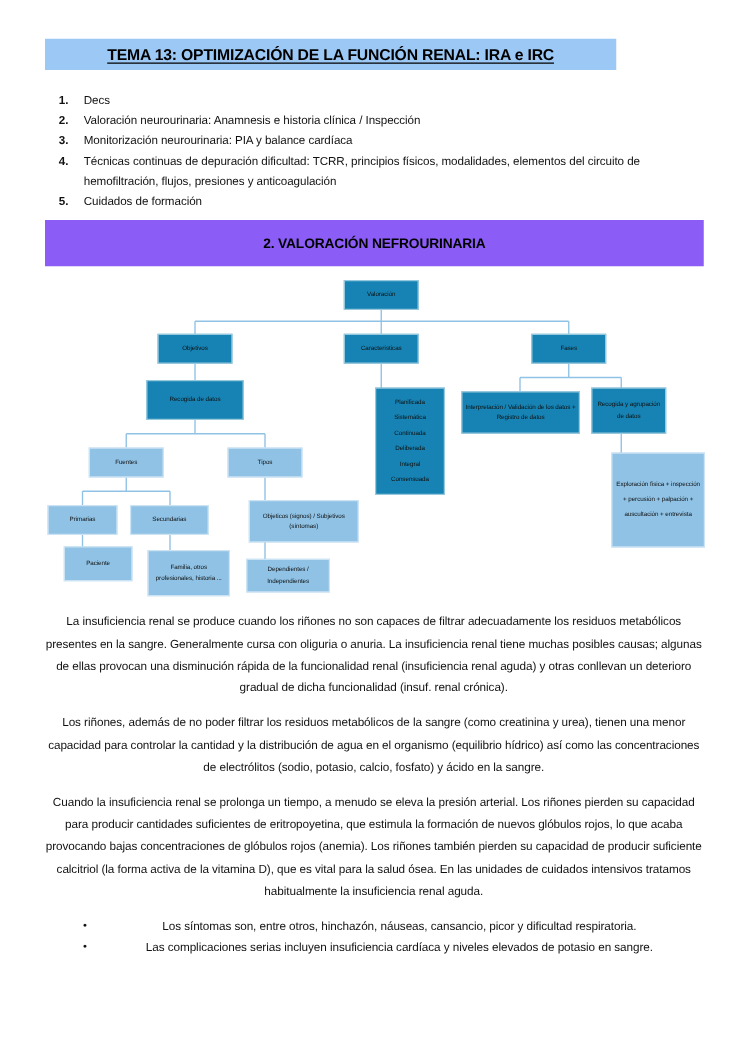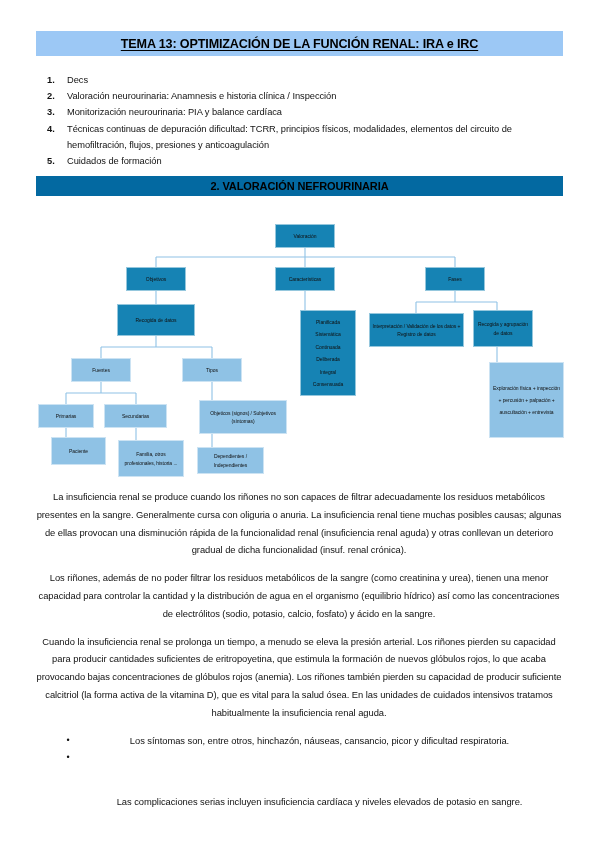--- a/index.html
+++ b/index.html
@@ -22,21 +22,21 @@
     width: 599px;
     height: 848px;
     padding: 0;
   }
 
   
   .title-bar {
     position: absolute;
     left: 36px;
     top: 31px;
-    width: 527px;
+    width: 457px;
     height: 25px;
     background: #9CC8F5;
     display: flex;
     align-items: center;
     justify-content: center;
   }
   .title-bar .title-text {
     font-size: 12.6px;
     font-weight: bold;
     letter-spacing: -0.15px;
@@ -71,22 +71,22 @@
     flex: 1 1 auto;
     letter-spacing: -0.05px;
   }
 
   
   .section-bar {
     position: absolute;
     left: 36px;
     top: 176px;
     width: 527px;
-    height: 20px;
-    background: #0369a1;
+    height: 37px;
+    background: #8b5cf6;
     display: flex;
     align-items: center;
     justify-content: center;
     text-align: center;
   }
   .section-bar .section-text {
     font-size: 11px;
     font-weight: bold;
     color: #000000;
     letter-spacing: -0.1px;
@@ -269,18 +269,18 @@
     <p style="margin:0 0 10px 0;">Los riñones, además de no poder filtrar los residuos metabólicos de la sangre (como creatinina y urea), tienen una menor capacidad para controlar la cantidad y la distribución de agua en el organismo (equilibrio hídrico) así como las concentraciones de electrólitos (sodio, potasio, calcio, fosfato) y ácido en la sangre.</p>
     <p style="margin:0 0 8px 0;">Cuando la insuficiencia renal se prolonga un tiempo, a menudo se eleva la presión arterial. Los riñones pierden su capacidad para producir cantidades suficientes de eritropoyetina, que estimula la formación de nuevos glóbulos rojos, lo que acaba provocando bajas concentraciones de glóbulos rojos (anemia). Los riñones también pierden su capacidad de producir suficiente calcitriol (la forma activa de la vitamina D), que es vital para la salud ósea. En las unidades de cuidados intensivos tratamos habitualmente la insuficiencia renal aguda.</p>
 
     <div style="margin-top:10px;">
       <div style="display:flex; align-items:flex-start; margin-left:27px; line-height:17.8px;">
         <span style="flex:0 0 14px; font-size:9px;">•</span>
         <span style="flex:1 1 auto;">Los síntomas son, entre otros, hinchazón, náuseas, cansancio, picor y dificultad respiratoria.</span>
       </div>
       <div style="display:flex; align-items:flex-start; margin-left:27px; line-height:17.8px;">
         <span style="flex:0 0 14px; font-size:9px;">•</span>
-        <span style="flex:1 1 auto;margin-top:44px;">Las complicaciones serias incluyen insuficiencia cardíaca y niveles elevados de potasio en sangre.</span>
+        <span style="flex:1 1 auto;">Las complicaciones serias incluyen insuficiencia cardíaca y niveles elevados de potasio en sangre.</span>
       </div>
     </div>
   </div>
 
 </div>
 
 </body></html>

